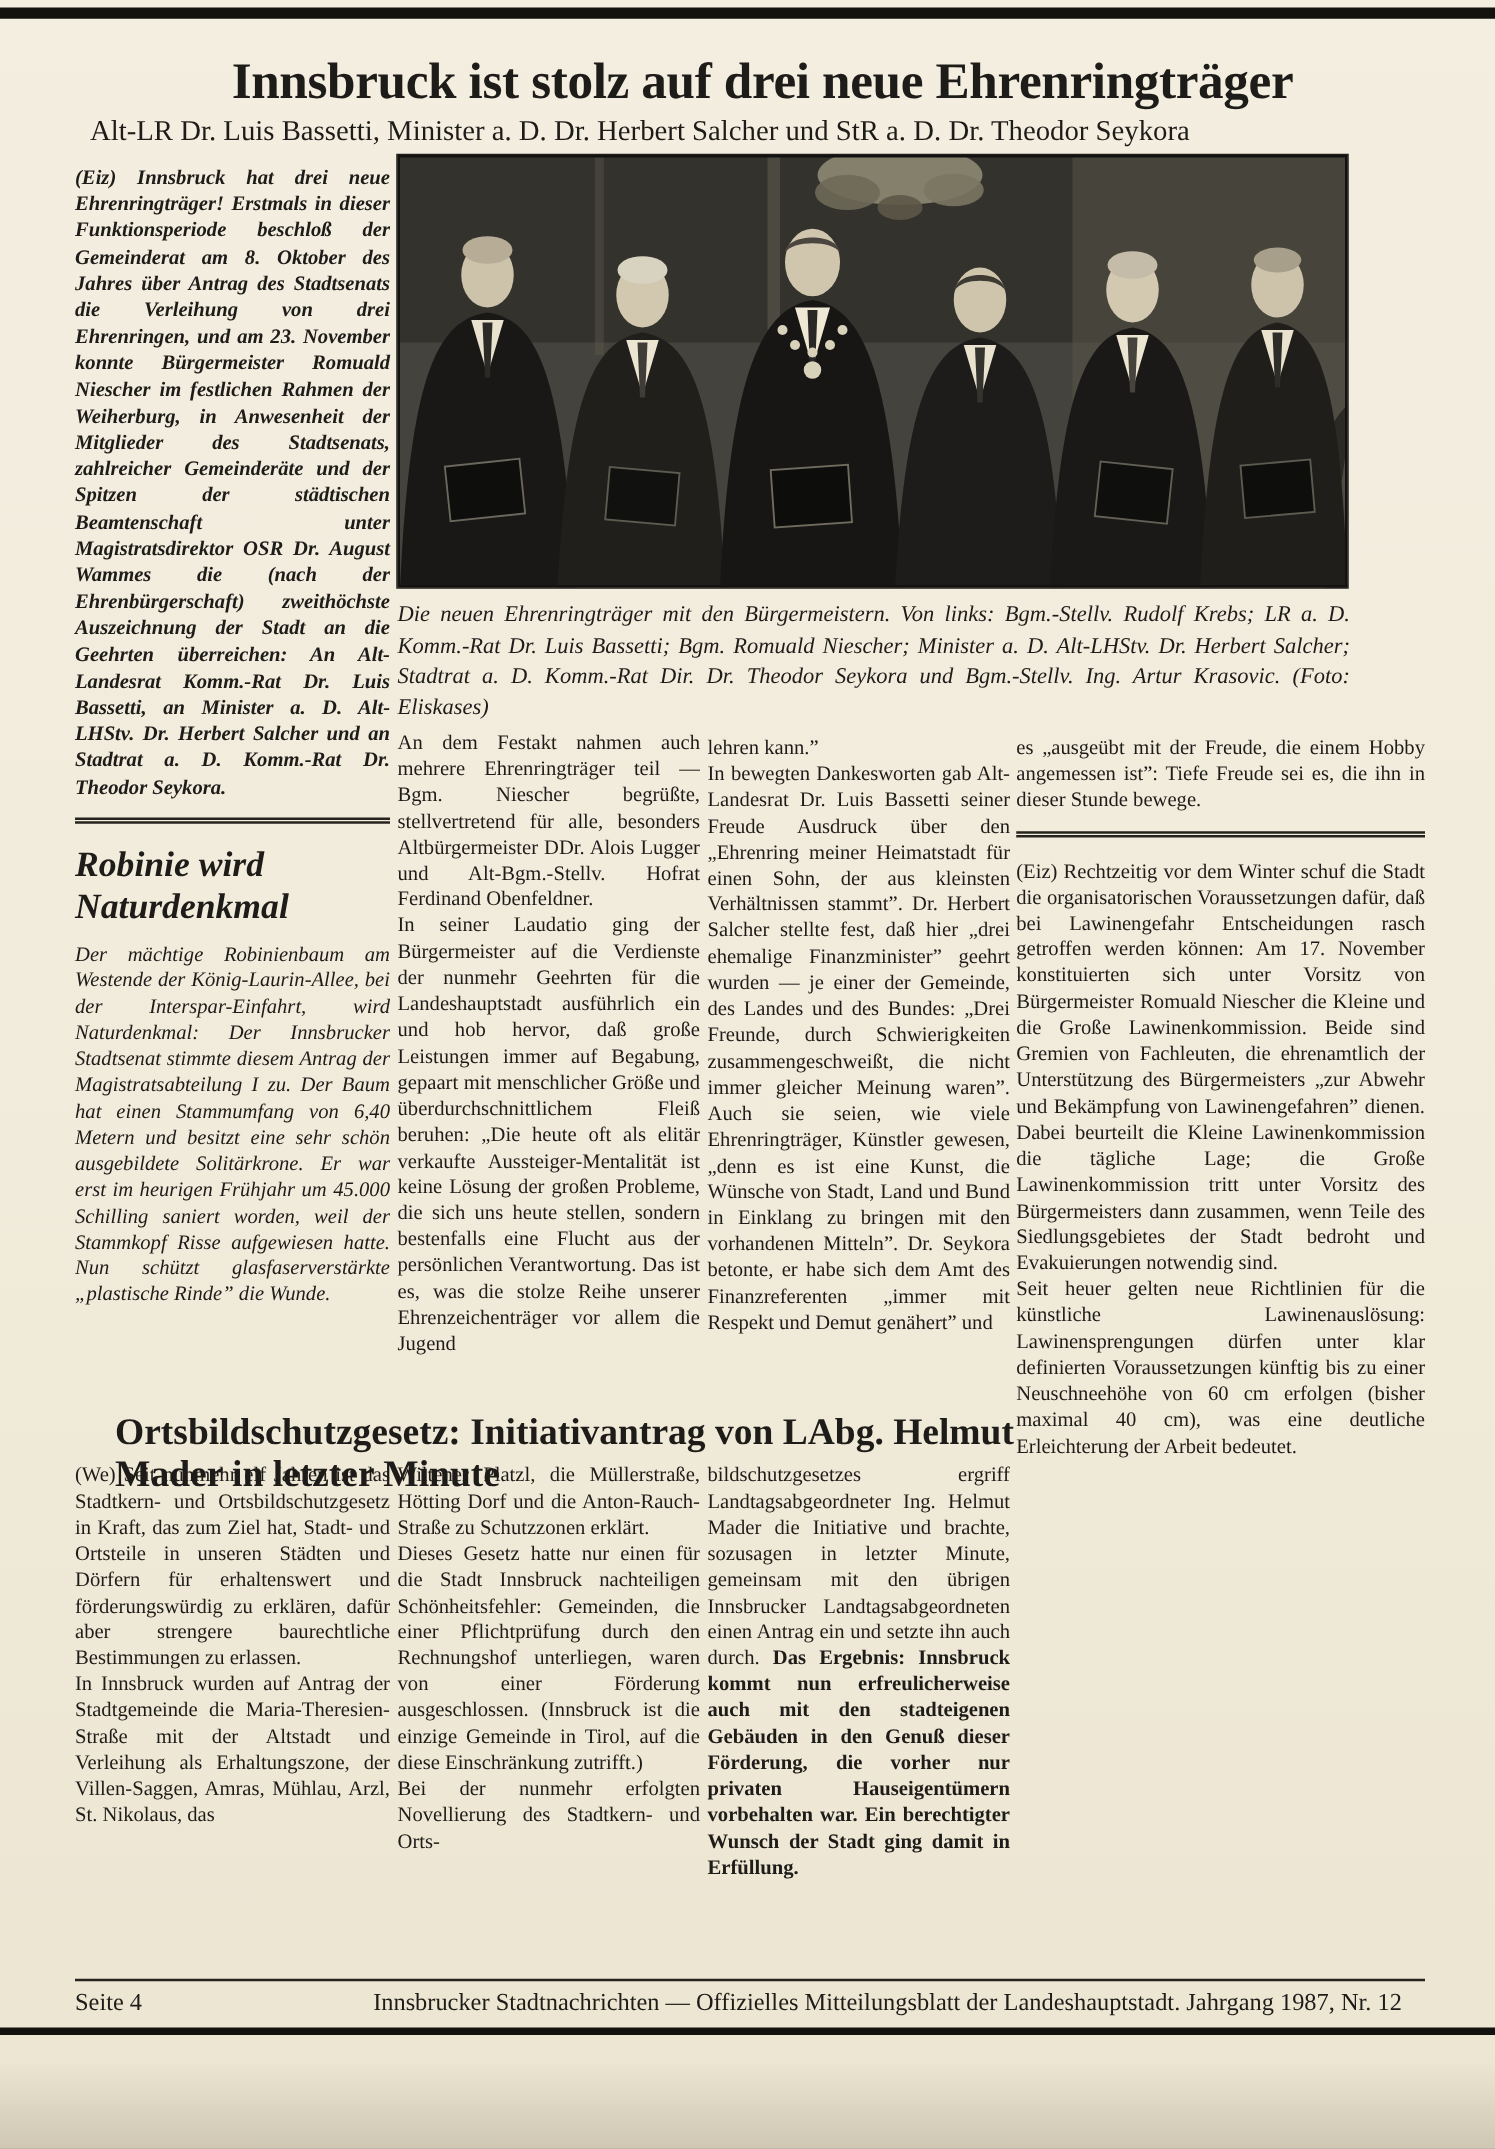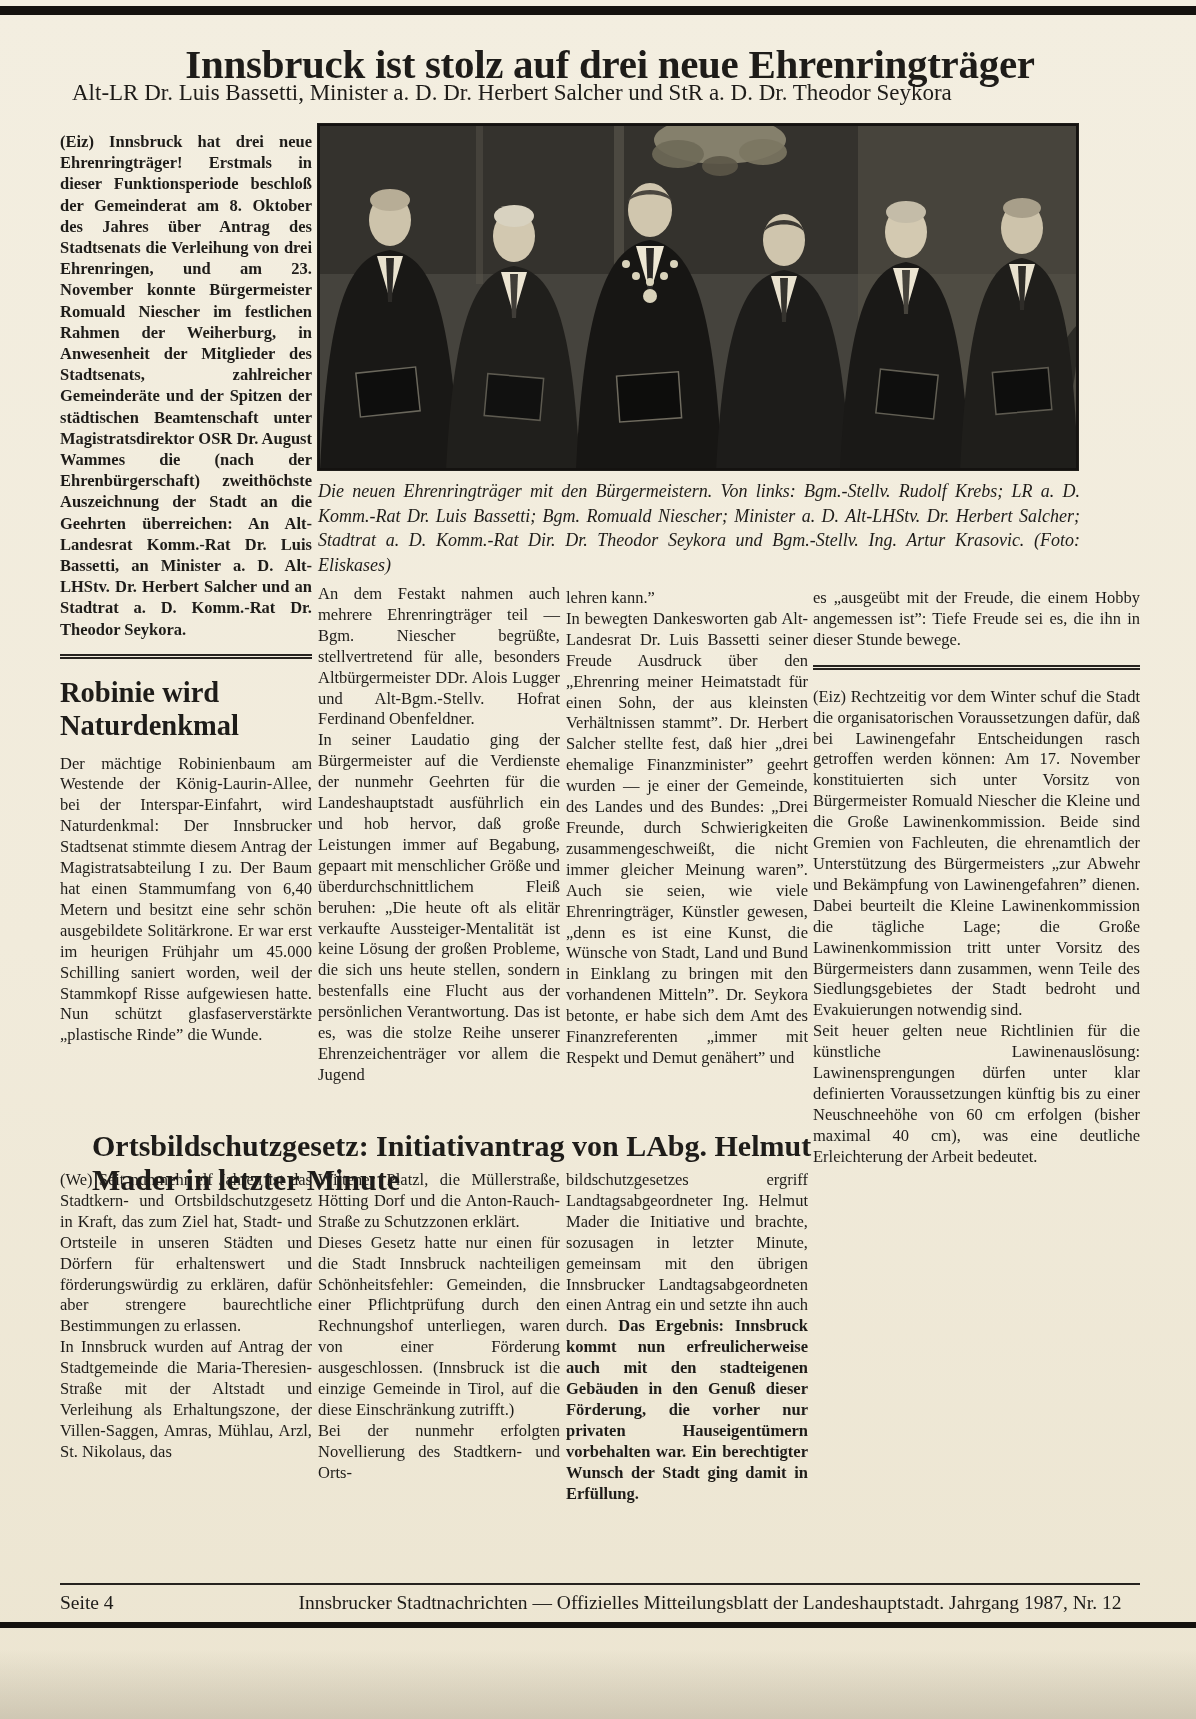--- a/index.html
+++ b/index.html
@@ -7,23 +7,23 @@
   .page {
     position:relative; width:1196px; height:1719px; margin:0 auto;
     background:linear-gradient(180deg,#f3eee0 0%,#f1ebdb 55%,#ece5d1 100%);
     font-family:"Liberation Serif", serif; color:#1e1c19; overflow:hidden;
   }
   .top-bar { position:absolute; left:0; top:6px; width:1196px; height:9px; background:#14120f; }
   .headline1 {
     position:absolute; left:70px; top:40px; width:1080px;
     font-size:41px; font-weight:bold; letter-spacing:-0.3px; white-space:nowrap;text-align:center;
   }
-  .subhead1 { position:absolute; left:72px; top:80px; width:1070px; font-size:23px; font-weight:normal; }
+  .subhead1 { position:absolute; left:72px; top:92px; width:1070px; font-size:23px; font-weight:normal; }
   .col { position:absolute; text-align:justify; }
-  .lead-col { left:60px; top:131px; width:252px; }
+  .lead-col { left:60px; top:131px; width:252px;font-style:italic; }
   .lead { font-weight:bold; font-size:16.5px; line-height:21.2px; text-align:justify; hyphens:auto; }
   .body { font-size:16.5px; line-height:20.9px; text-align:justify; hyphens:auto; }
   .double-rule { height:5px; border-top:2px solid #26231f; border-bottom:2px solid #26231f; margin:14px 0 17px; }
   .sec-head { font-size:28.5px; font-weight:bold; line-height:1.17; margin-bottom:11px; white-space:pre-line; }
   .photo-frame {
     position:absolute; left:318px; top:124px; width:760px; height:346px;
     background:#3c3a35; outline:1px solid #201e1a;
   }
   .photo-frame svg { display:block; width:100%; height:100%; }
   .caption {

